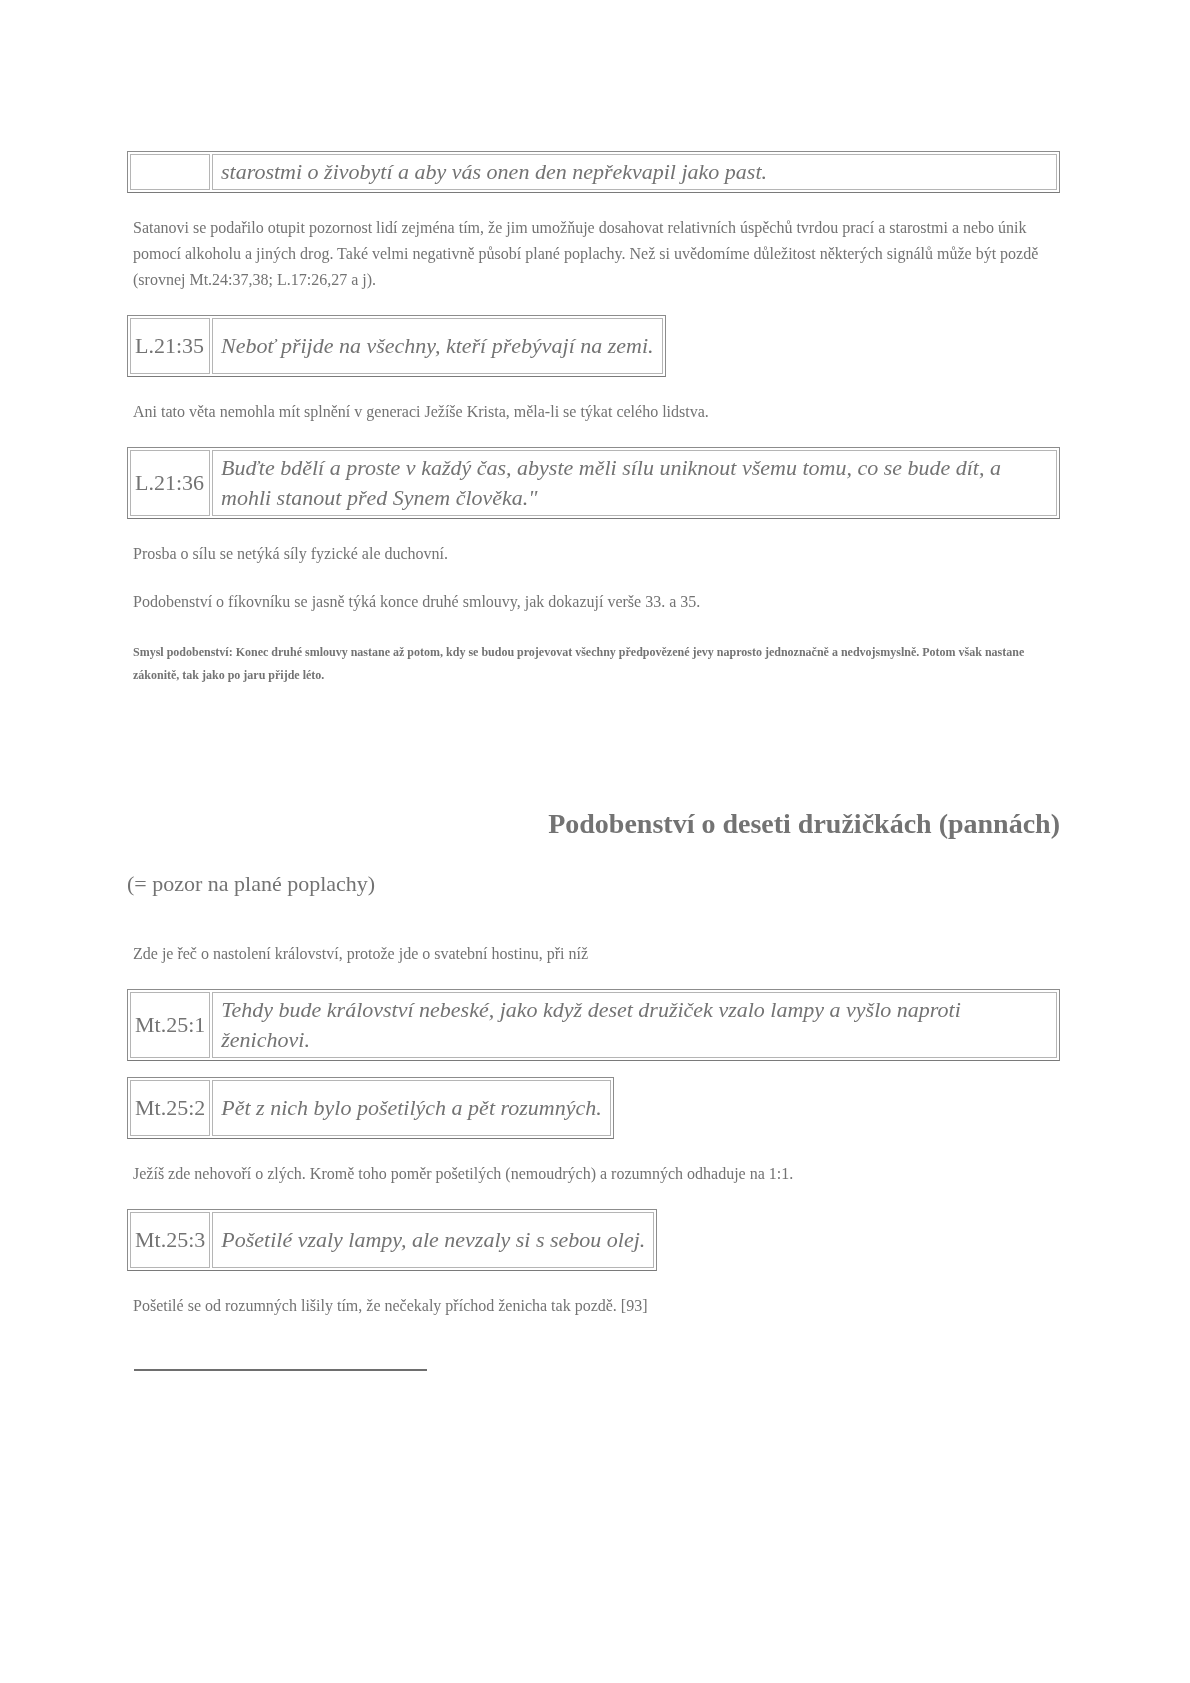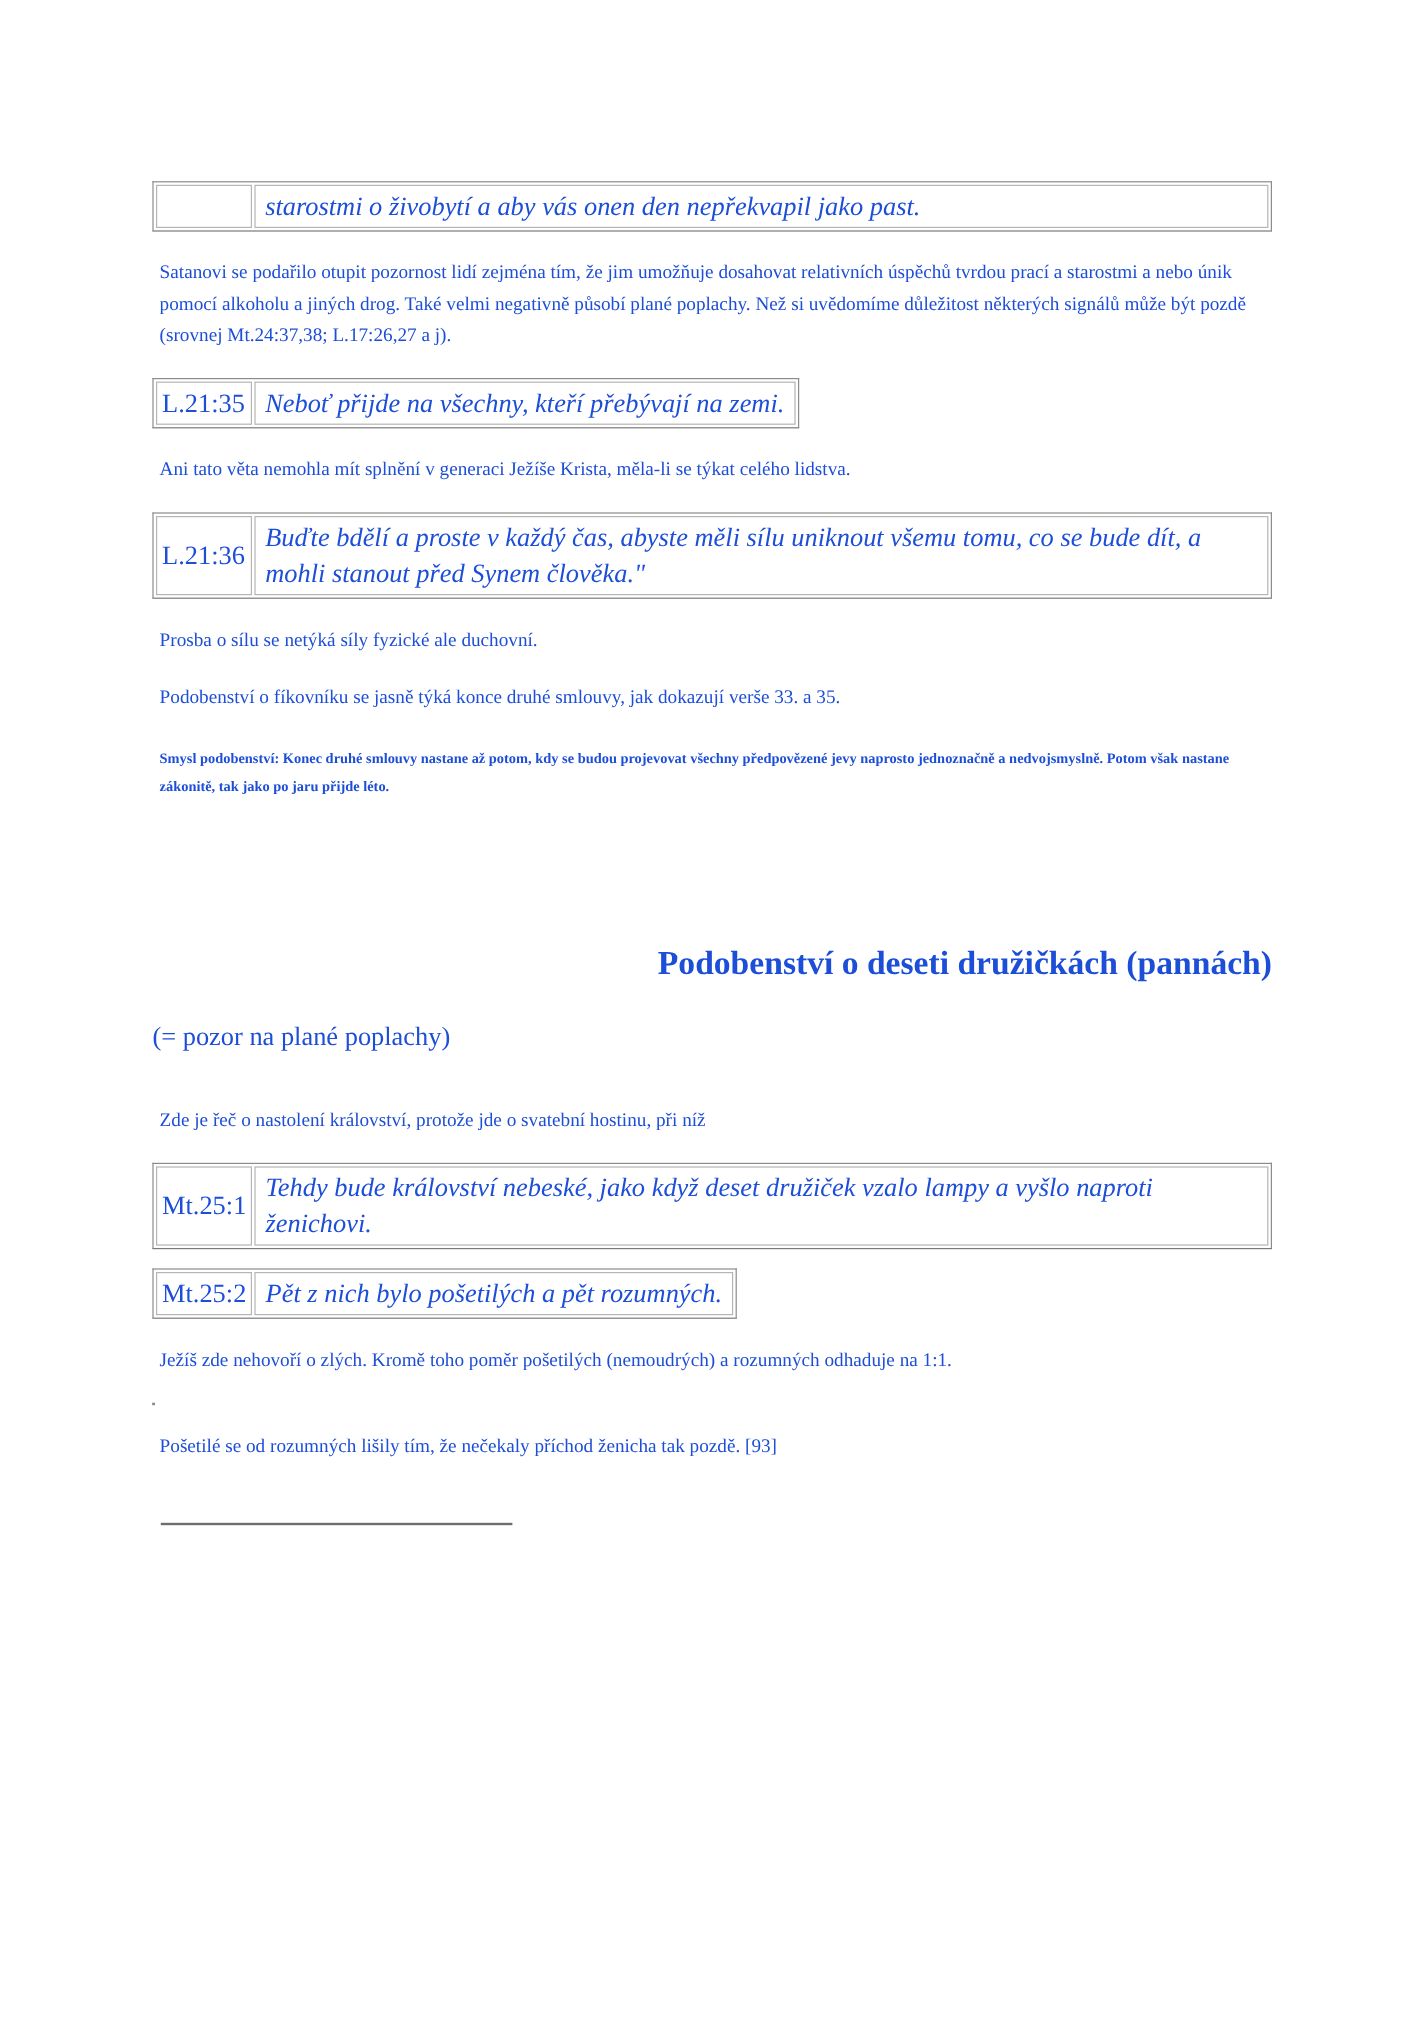--- a/index.html
+++ b/index.html
@@ -3,21 +3,21 @@
 <meta charset="utf-8">
 <style>
   * { box-sizing: border-box; }
   html, body { margin: 0; padding: 0; background: #ffffff; }
   .page {
     position: relative;
     width: 1190px;
     height: 1683px;
     background: #ffffff;
     font-family: "Liberation Serif", "DejaVu Serif", serif;
-    color: #1d4ed8;
+    color: #737373;
     overflow: hidden;
   }
   .content {
     padding: 135px 130px 0 127px;
   }
   p.body {
     font-size: 16px;
     line-height: 26px;
     margin: 22px 0 22px 6px;
   }
@@ -40,21 +40,21 @@
   table.verse-table td {
     border: 1px solid #b5b5b5;
     font-size: 22px;
     line-height: 30px;
     vertical-align: middle;
     background: #ffffff;
   }
   td.ref {
     width: 80px;
     min-width: 80px;
-    padding: 2px 4px;
+    padding: 12px 4px;
     white-space: nowrap;
   }
   td.vtext {
     padding: 2px 8px;
     font-style: italic;
   }
   h1.section-heading {
     font-size: 28px;
     line-height: 30px;
     font-weight: bold;
@@ -139,20 +139,24 @@
           <td class="ref">Mt.25:2</td>
           <td class="vtext">Pět z nich bylo pošetilých a pět rozumných.</td>
         </tr>
       </tbody>
     </table>
 
     <p class="body">Ježíš zde nehovoří o zlých. Kromě toho poměr pošetilých (nemoudrých) a rozumných odhaduje na 1:1.</p>
 
     <table class="verse-table">
       <tbody>
+        <tr>
+          <td class="ref">Mt.25:3</td>
+          <td class="vtext">Pošetilé vzaly lampy, ale nevzaly si s sebou olej.</td>
+        </tr>
       </tbody>
     </table>
 
     <p class="body">Pošetilé se od rozumných lišily tím, že nečekaly příchod ženicha tak pozdě. [93]</p>
 
     <div class="footnote-rule"></div>
 
   </div>
 </div>
 

